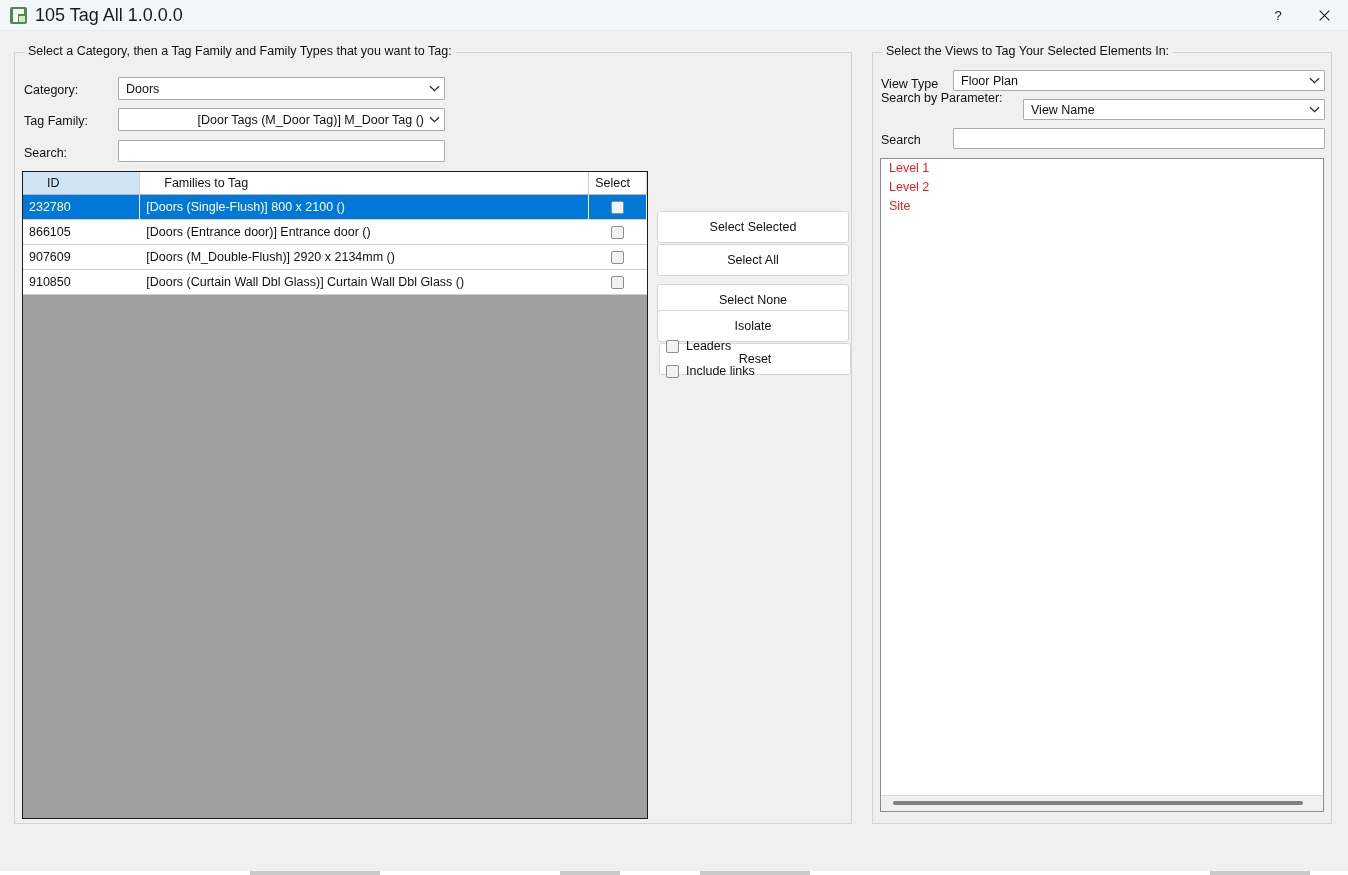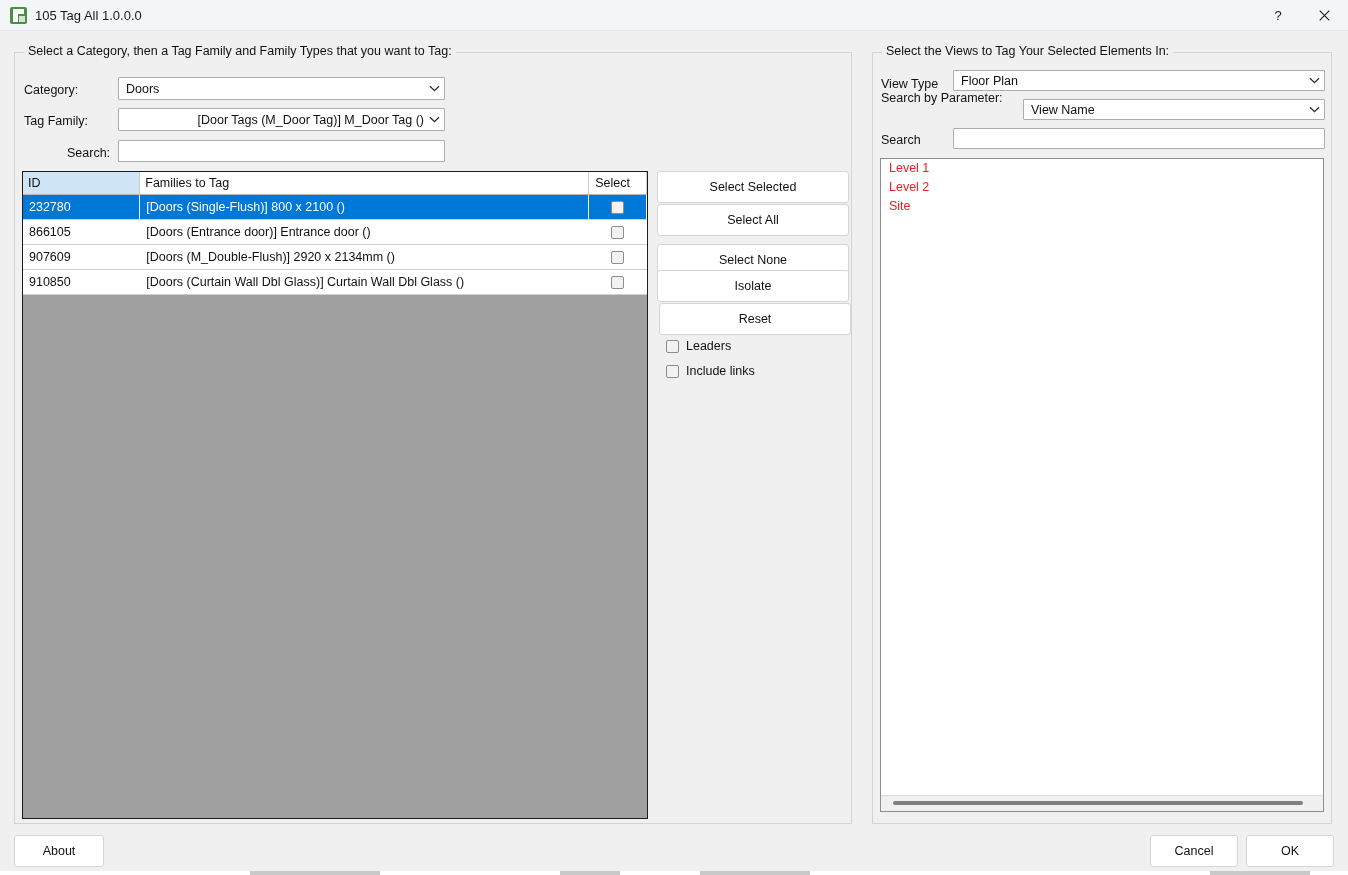--- a/index.html
+++ b/index.html
@@ -39,21 +39,21 @@
     position: absolute; left: 3px; top: 2px;
     width: 11px; height: 5px; background: #ffffff;
   }
   #titlebar .tb-icon .g3 {
     position: absolute; left: 9px; top: 9px;
     width: 6px; height: 6px; background: #d8e4d2;
   }
   #titlebar .tb-title {
     position: absolute; left: 35px; top: 0;
     height: 31px; line-height: 31px;
-    font-size: 13px; color: #1a1a1a;
+    font-size: 18px; color: #1a1a1a;
     white-space: nowrap;
   }
   .winbtn {
     position: absolute; top: 0;
     width: 46px; height: 31px;
     display: flex; align-items: center; justify-content: center;
     font-size: 13px; color: #1a1a1a;
     background: transparent;
     border: none; padding: 0;
     font-family: "Liberation Sans", sans-serif;
@@ -140,21 +140,21 @@
   }
   #grid th {
     height: 22px;
     background: #ffffff;
     border-right: 1px solid #cfcfcf;
     border-bottom: 1px solid #b5b5b5;
     font-weight: normal;
     font-size: 12.5px;
     color: #111111;
     text-align: left;
-    padding: 0 0 0 5px;
+    padding: 0 0 0 24px;
     white-space: nowrap;
   }
   #grid th.col-id { background: #cfe4f5; width: 103px; }
   #grid th.col-fam { width: 396px; }
   #grid th.col-sel { width: 51px; text-align: left; padding-left: 6px; }
   #grid td {
     height: 25px;
     background: #ffffff;
     border-right: 1px solid #ffffff;
     border-bottom: 1px solid #cfcfcf;
@@ -184,20 +184,21 @@
     position: absolute;
     background: #ffffff;
     border: 1px solid #d6d6d6;
     border-radius: 3px;
     font-size: 12.5px;
     color: #111111;
     font-family: "Liberation Sans", sans-serif;
     display: flex; align-items: center; justify-content: center;
     cursor: default;
     padding: 15px;
+    margin-top: 40px;
   }
 
   
   .checkrow {
     position: absolute;
     display: flex; align-items: center;
     font-size: 12.5px; color: #111111;
     white-space: nowrap;
   }
   .checkrow .cbox {
@@ -291,21 +292,21 @@
   <div class="flabel" style="left:24px; top:114px;">Tag Family:</div>
   <div class="combo" style="left:118px; top:108px; width:327px; height:23px;text-align:right;">
     <span class="cb-text">[Door Tags (M_Door Tag)] M_Door Tag ()</span>
     <span class="cb-arrow">
       <svg width="11" height="7" viewBox="0 0 11 7" aria-hidden="true">
           <path d="M1 1.2 L5.5 5.6 L10 1.2" stroke="#2b2b2b" stroke-width="1.3" fill="none"></path>
         </svg>
     </span>
   </div>
 
-  <div class="flabel" style="left:24px; top:146px;margin-left:43px;">Search:</div>
+  <div class="flabel" style="left:24px; top:146px;">Search:</div>
   <input class="tinput" style="left: 118px; top: 140px; width: 327px; height: 22px;" type="text" placeholder="">
 
   <div id="grid">
     <table>
       <thead>
         <tr>
           <th class="col-id">ID</th>
           <th class="col-fam">Families to Tag</th>
           <th class="col-sel">Select</th>
         </tr>

